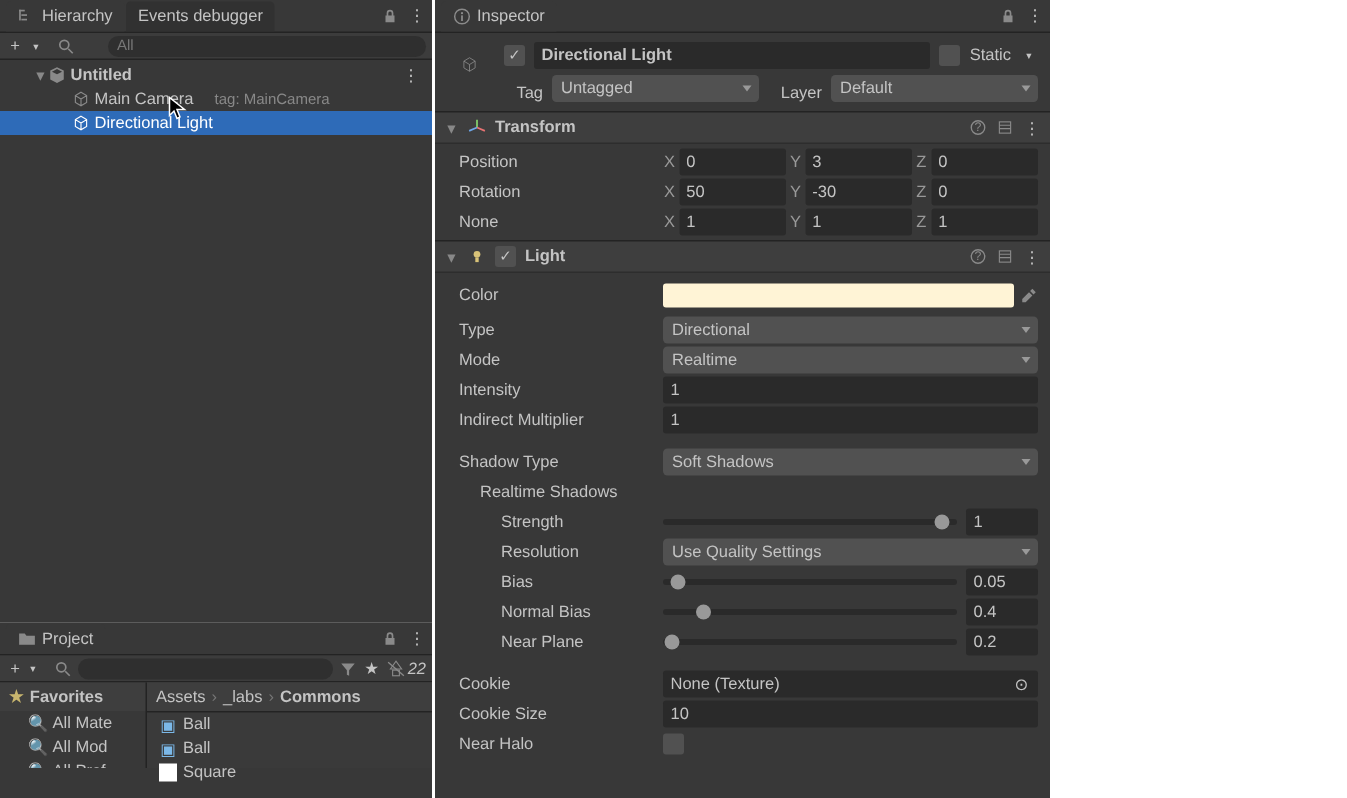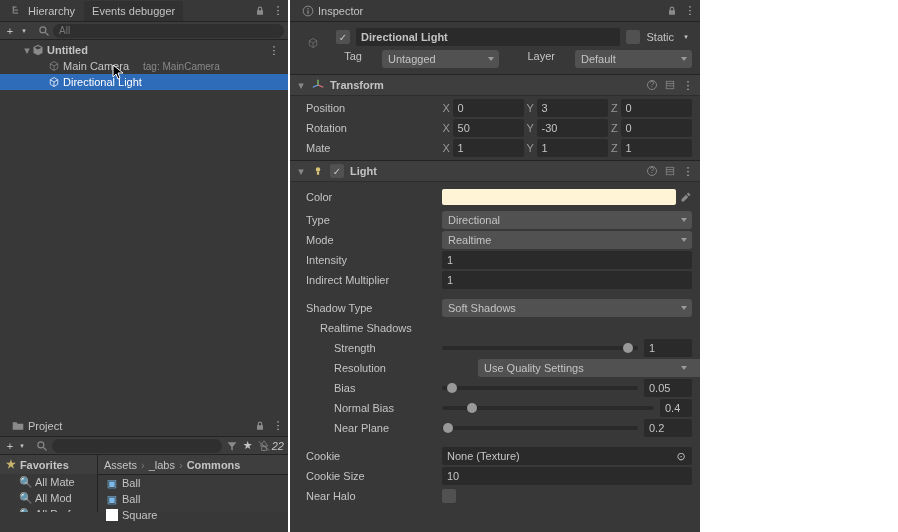--- a/index.html
+++ b/index.html
@@ -6,21 +6,21 @@
 body { background:#fff; width:898px; height:532px; overflow:hidden; position:relative; }
 .panel { position:absolute; background:#383838; overflow:hidden; }
 .panel-header { height:22px; background:#383838; display:flex; align-items:center; padding:0 4px; border-bottom:1px solid #232323; }
 .tab { height:20px; padding:3px 8px; background:#383838; margin-right:1px; display:flex; align-items:center; gap:4px; border-top-left-radius:3px; border-top-right-radius:3px; }
 .tab.active { background:#383838; }
 .tab.inactive { background:#313131; color:#888; }
 .icon { width:12px; height:12px; display:inline-flex; align-items:center; justify-content:center; font-size:11px; flex-shrink:0; }
 .icon svg { width:12px; height:12px; fill:#8a8a8a; }
 .hdr-right { margin-left:auto; display:flex; align-items:center; gap:6px; }
 .toolbar { height:18px; background:#3c3c3c; display:flex; align-items:center; padding:0 4px; border-bottom:1px solid #232323; }
-.search-inp { flex:1; background:#2f2f2f; border:none; border-radius:8px; height:14px; padding:0 6px; color:#c4c4c4; font-size:10px; }
+.search-inp { flex:1; background:#2f2f2f; border:none; border-radius:8px; height:14px; padding:0 6px; color:#c4c4c4; font-size:10px;margin-left:19px; }
 .search-inp::placeholder { color:#777; }
 .tree { padding-top:2px; font-size:11px; }
 .row { height:16px; display:flex; align-items:center; padding-left:4px; }
 .row.sel { background:#2e6bb8; color:#fff; }
 .row.sel * { color:#fff; }
 .arrow { width:10px; text-align:center; color:#888; }
 .dropdown { background:#515151; border:none; color:#c4c4c4; height:18px; padding:0 18px 0 6px; border-radius:3px; appearance:none; position:relative; }
 .dd-wrap { position:relative; display:inline-block; }
 .dd-wrap::after { content:''; position:absolute; right:5px; top:50%; transform:translateY(-50%); border-left:3px solid transparent; border-right:3px solid transparent; border-top:4px solid #999; pointer-events:none; }
 .num-inp { background:#2a2a2a; border:none; color:#c4c4c4; height:18px; padding:0 5px; border-radius:2px; width:100%; }
@@ -235,21 +235,21 @@
         </svg>
       </span>
     <div style="flex:1;display:flex;flex-direction:column;gap:4px;">
       <div style="display:flex;align-items:center;gap:6px;">
         <span class="chk on"></span>
         <input class="num-inp" style="flex: 1 1 0%; font-weight: bold;" value="Directional Light">
         <span class="chk"></span>
         <span>Static</span>
         <span class="icon" style="font-size:7px;">▾</span>
       </div>
-      <div style="display:flex;align-items:flex-start;gap:20px;">
+      <div style="display:flex;align-items:flex-end;gap:6px;">
         <span style="width:26px;text-align:right;">Tag</span>
         <span class="dd-wrap" style="flex:1;"><select class="dropdown" style="width:100%;"><option>Untagged</option></select></span>
         <span style="width:36px;text-align:right;">Layer</span>
         <span class="dd-wrap" style="flex:1;"><select class="dropdown" style="width:100%;"><option>Default</option></select></span>
       </div>
     </div>
   </div>
 
   <div class="comp-hdr">
     <span class="arrow">▾</span>
@@ -305,21 +305,21 @@
             <span class="xyz-lbl">Y</span>
             <input class="num-inp" value="-30" style="">
           </div>
         <div class="xyz-grp">
             <span class="xyz-lbl">Z</span>
             <input class="num-inp" value="0" style="">
           </div>
       </div>
     </div>
     <div class="prop-row">
-        <span class="prop-lbl">Mate</span>
+        <span class="prop-lbl">None</span>
       <div class="xyz">
         <div class="xyz-grp">
             <span class="xyz-lbl">X</span>
             <input class="num-inp" value="1" style="">
           </div>
         <div class="xyz-grp">
             <span class="xyz-lbl">Y</span>
             <input class="num-inp" value="1" style="">
           </div>
         <div class="xyz-grp">
@@ -393,38 +393,38 @@
         <span class="prop-lbl indent2">Strength</span>
         <div class="slider-row">
           <div class="slider">
             <div class="slider-knob" style="left:95%"></div>
           </div>
           <input class="num-inp" style="width: 48px;" value="1">
         </div>
       </div>
     <div class="prop-row">
         <span class="prop-lbl indent2">Resolution</span>
-        <span class="dd-wrap" style="flex:1;"><select class="dropdown" style="width:100%;margin-left:36px;"><option>Use Quality Settings</option></select></span>
+        <span class="dd-wrap" style="flex:1;"><select class="dropdown" style="width:100%;"><option>Use Quality Settings</option></select></span>
       </div>
     <div class="prop-row">
         <span class="prop-lbl indent2">Bias</span>
         <div class="slider-row">
           <div class="slider">
             <div class="slider-knob" style="left:5%"></div>
           </div>
           <input class="num-inp" style="width: 48px;" value="0.05">
         </div>
       </div>
     <div class="prop-row">
         <span class="prop-lbl indent2">Normal Bias</span>
         <div class="slider-row">
           <div class="slider">
             <div class="slider-knob" style="left:14%"></div>
           </div>
-          <input class="num-inp" style="width: 32px;" value="0.4">
+          <input class="num-inp" style="width: 48px;" value="0.4">
         </div>
       </div>
     <div class="prop-row">
         <span class="prop-lbl indent2">Near Plane</span>
         <div class="slider-row">
           <div class="slider">
             <div class="slider-knob" style="left:3%"></div>
           </div>
           <input class="num-inp" style="width: 48px;" value="0.2">
         </div>

